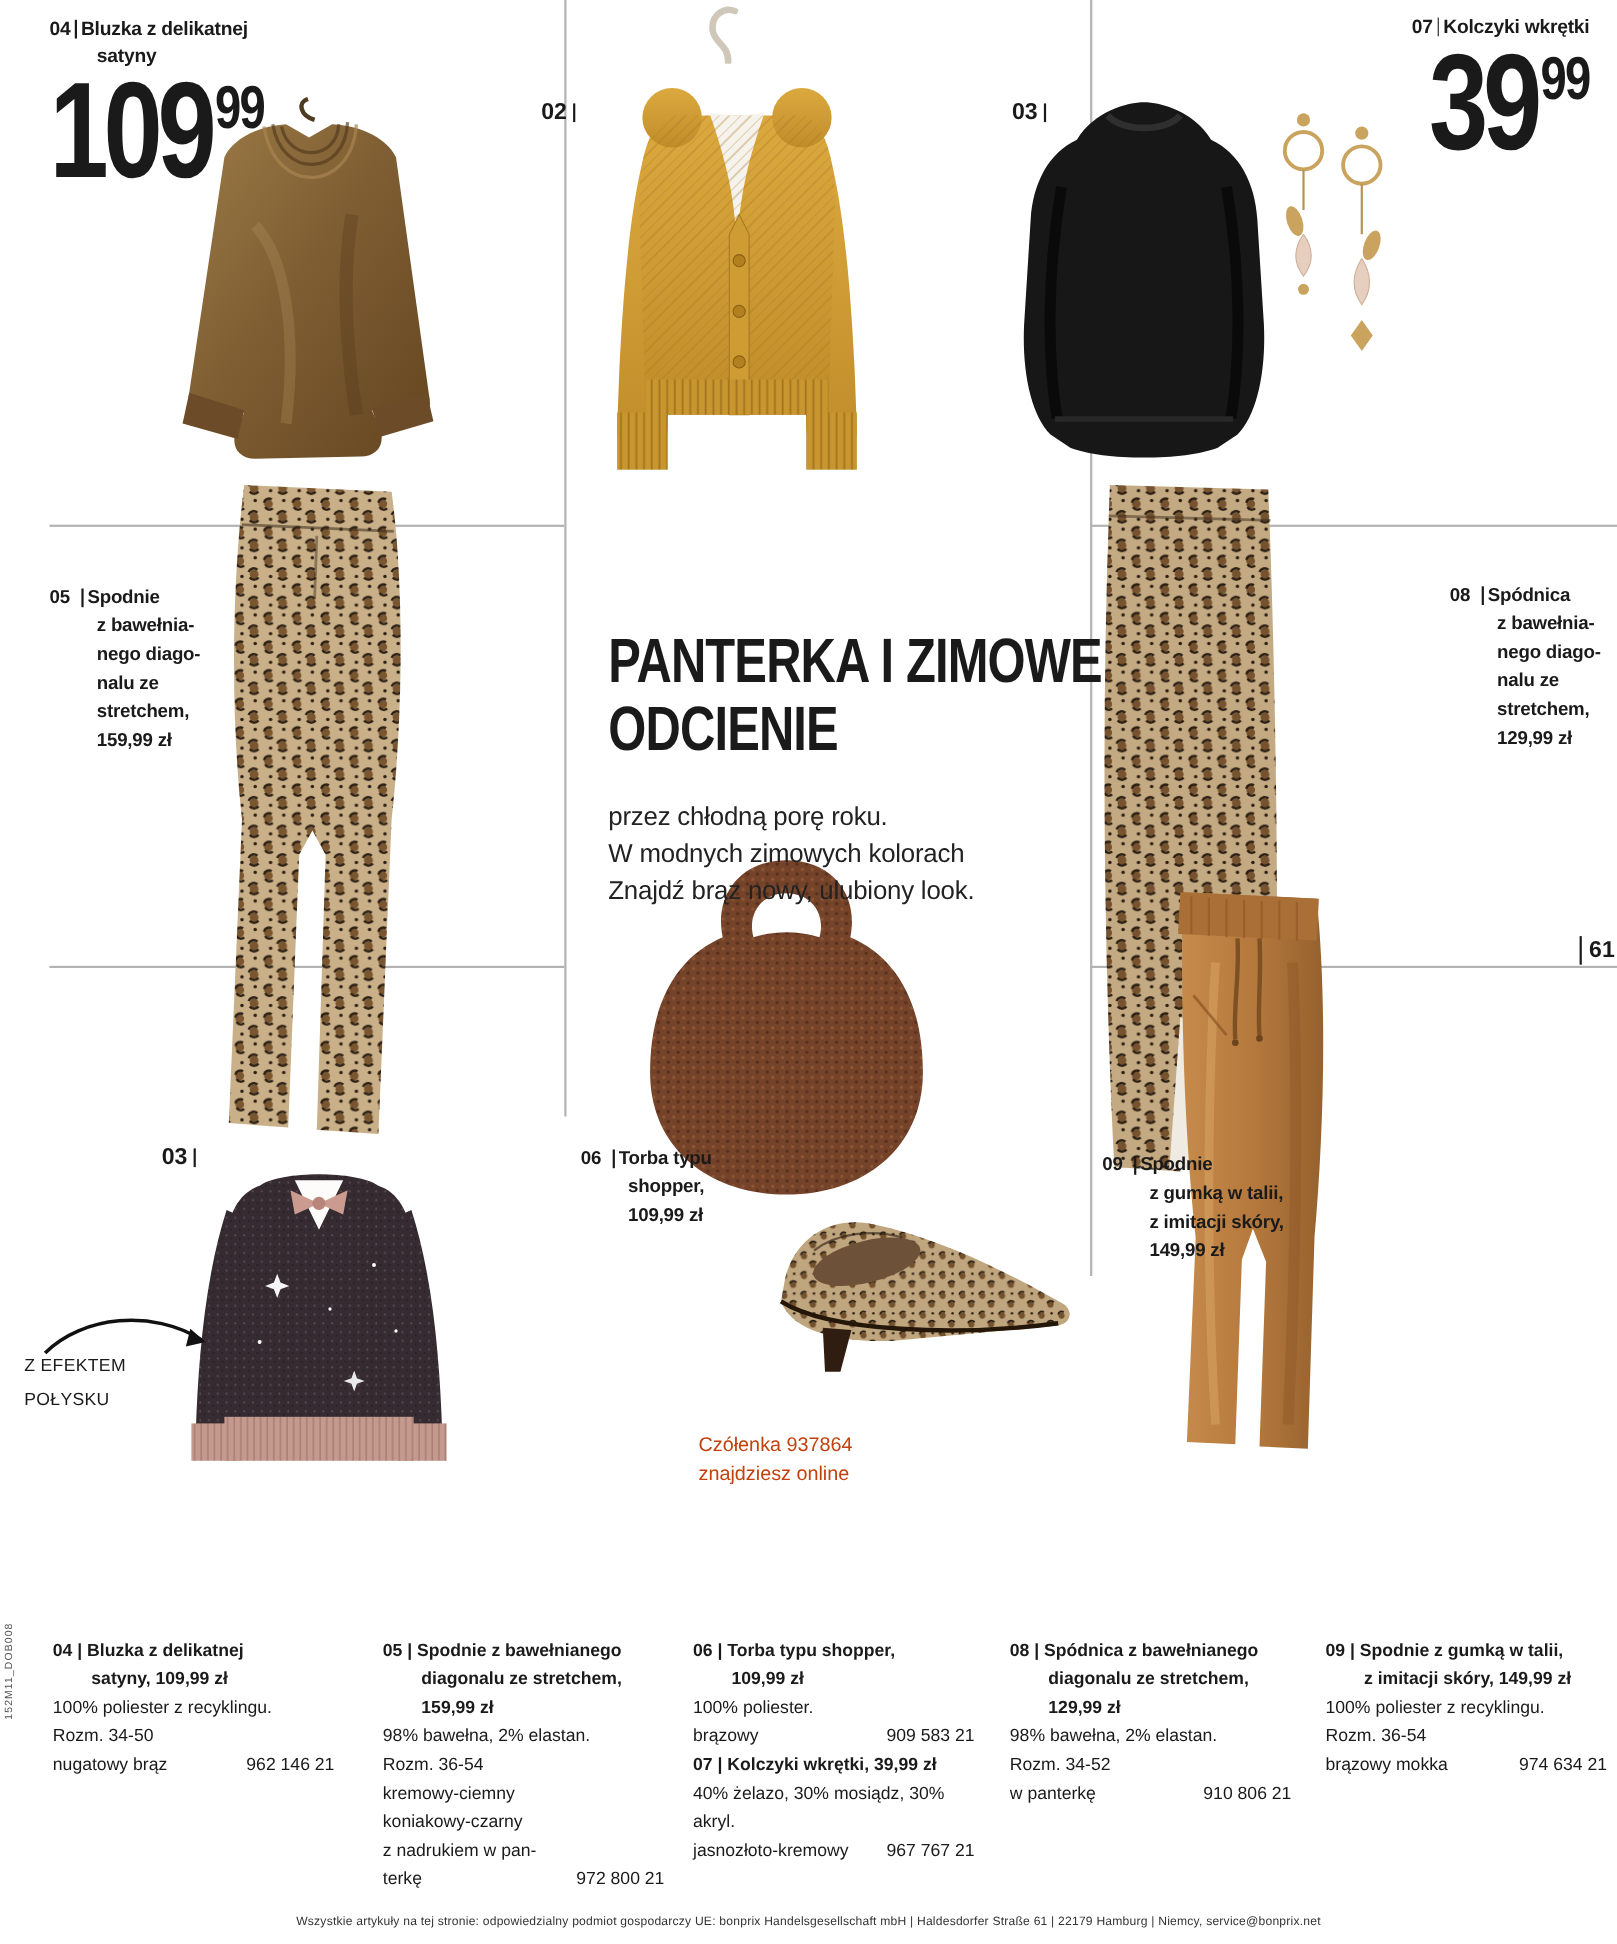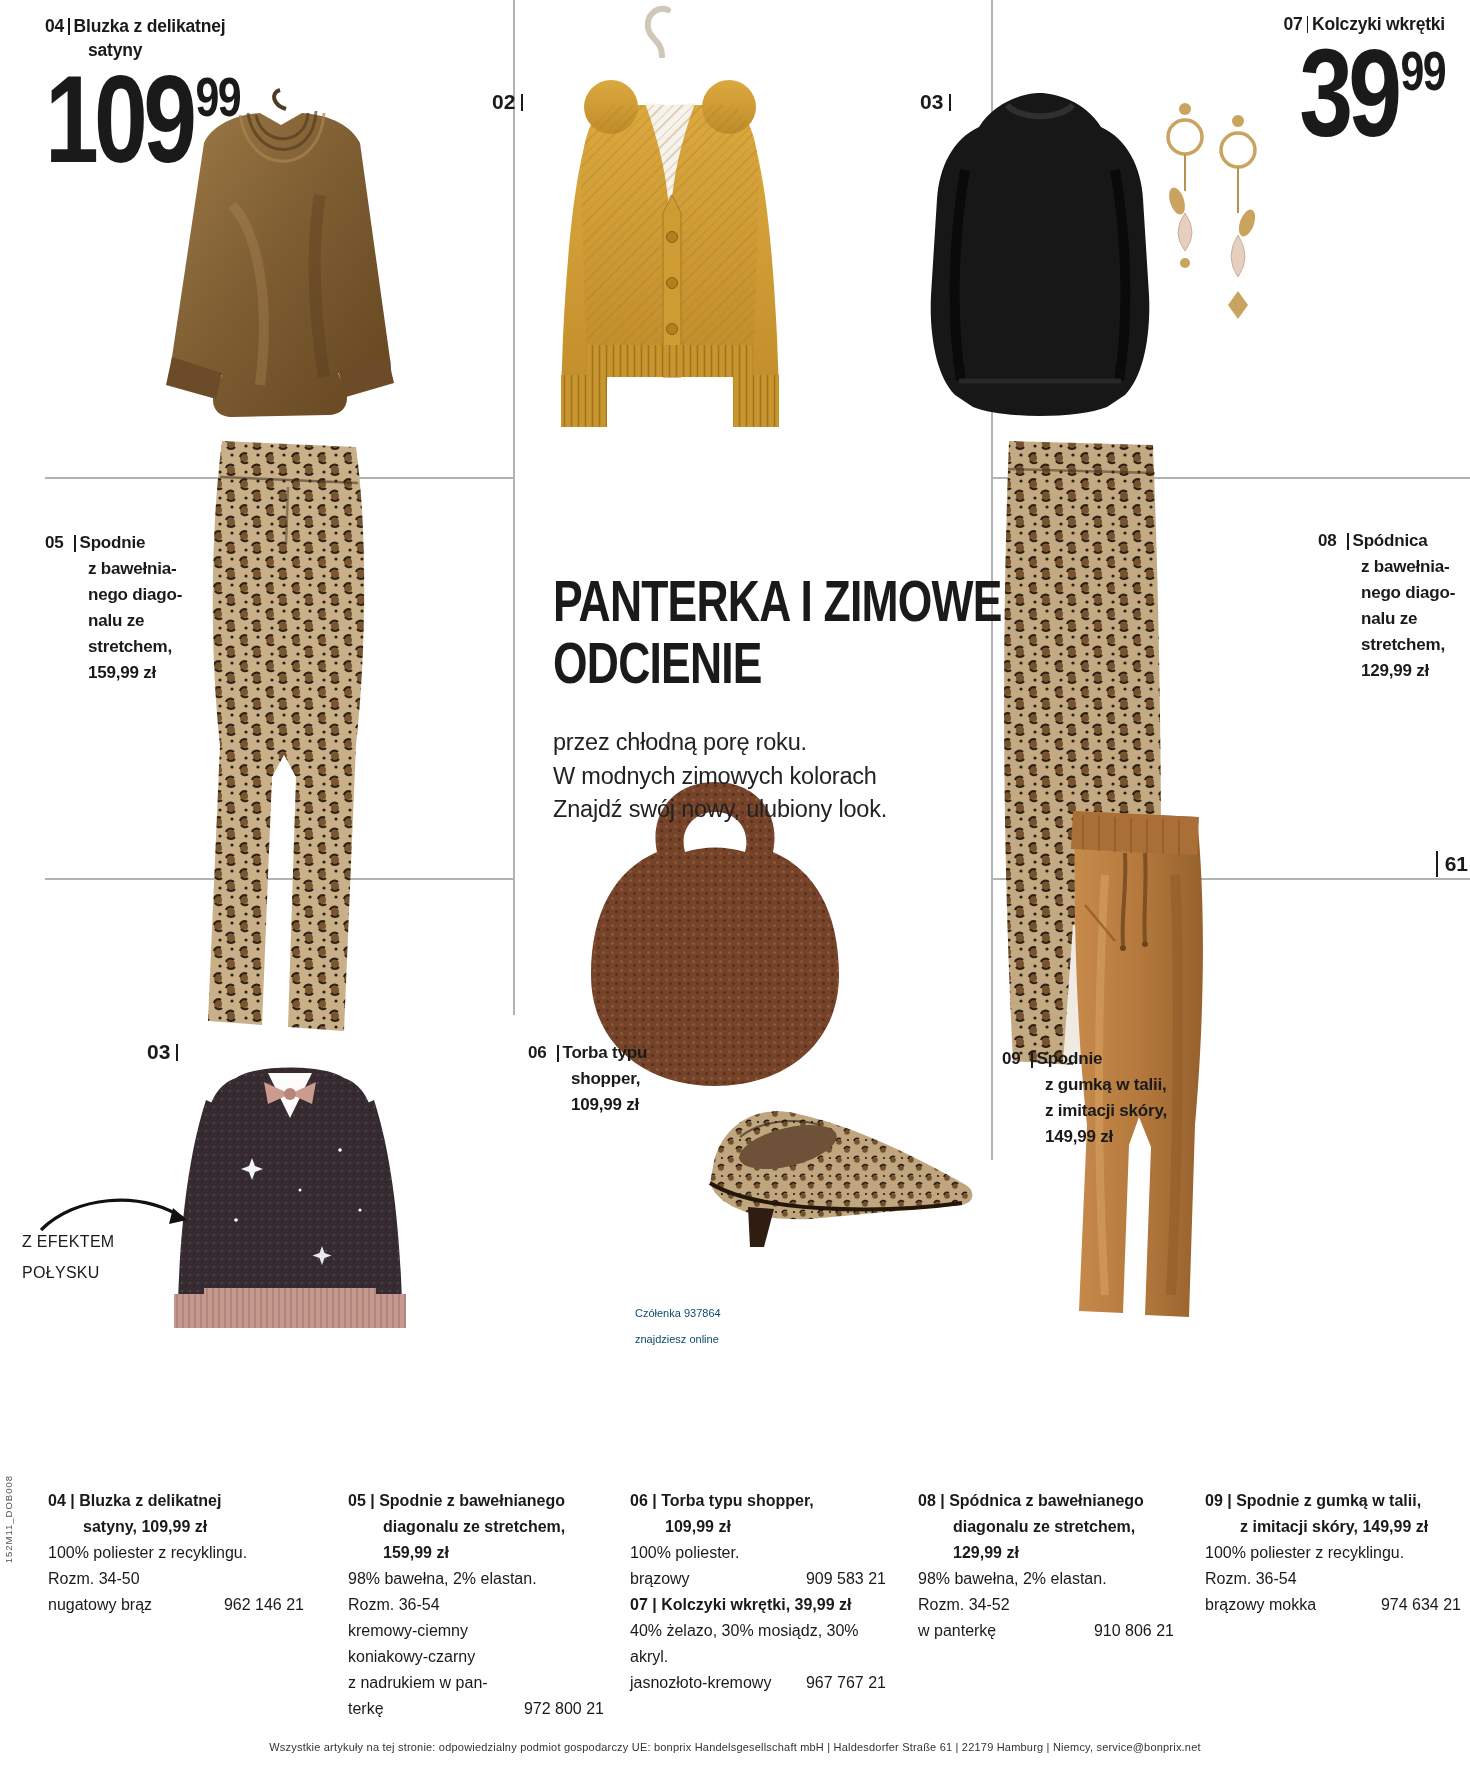--- a/index.html
+++ b/index.html
@@ -17,21 +17,21 @@
 .price-co .label{font-weight:700;font-size:17.5px;line-height:24px;letter-spacing:-.2px}
 .big-price{display:flex;align-items:flex-start;gap:4px;font-weight:700;transform:scaleX(.78);transform-origin:left top;margin-top:8px}
 .big-price .int{font-size:124px;line-height:.8;letter-spacing:-6px}
 .big-price .dec{font-size:55px;line-height:1;margin-top:0;letter-spacing:-2px}
 .price-co.right{text-align:center}
 .price-co.right .big-price{justify-content:flex-end;transform-origin:right top}
 .price-co.right .co-first{justify-content:flex-end}
 .headline{left:553px;top:570px;font-weight:700;font-size:57px;line-height:62px;letter-spacing:-1px;transform:scaleX(.78);transform-origin:left top;white-space:nowrap}
 .body-copy{left:553px;top:726px;font-size:23.5px;line-height:33.5px;color:#222;letter-spacing:-.2px}
 .note{font-weight:400;font-size:16px;line-height:31px;text-align:left;letter-spacing:.3px}
-.shoe-note{font-size:11px;line-height:26px;color:#0c4a6e}
+.shoe-note{font-size:18px;line-height:26px;color:#c2410c}
 .details{top:1488px;width:256px;font-size:16px;line-height:26px}
 .d-line{display:flex;justify-content:space-between}
 .d-line.b{font-weight:700}
 .d-line.ind .d-text{padding-left:35px}
 .d-code{white-space:nowrap}
 .footer{left:0;right:0;top:1741px;text-align:center;font-size:11px;color:#333;letter-spacing:.2px}
 .pagenum{right:2px;top:851px;font-weight:700;font-size:21px;border-left:2.5px solid #1a1a1a;padding-left:7px;line-height:26px}
 .spine{left:3px;top:1475px;writing-mode:vertical-rl;transform:rotate(180deg);font-size:9.5px;color:#555;letter-spacing:1px}
 </style>
 </head>
@@ -284,21 +284,21 @@
     <span class="bar"></span>
 </div>
 
 <div class="headline">
   <div>PANTERKA I ZIMOWE</div>
   <div>ODCIENIE</div>
 </div>
 <div class="body-copy">
   <div>przez chłodną porę roku.</div>
   <div>W modnych zimowych kolorach</div>
-  <div>Znajdź swój nowy, ulubiony look.</div>
+  <div>Znajdź brąz nowy, ulubiony look.</div>
 </div>
 
 <div class="callout" style="left:45px;top:530px">
   <div class="co-first">
     <span class="co-num">05</span>
     <span class="bar"></span>
     <span>Spodnie</span>
   </div>
   <div class="co-line">z bawełnia-</div>
   <div class="co-line">nego diago-</div>

